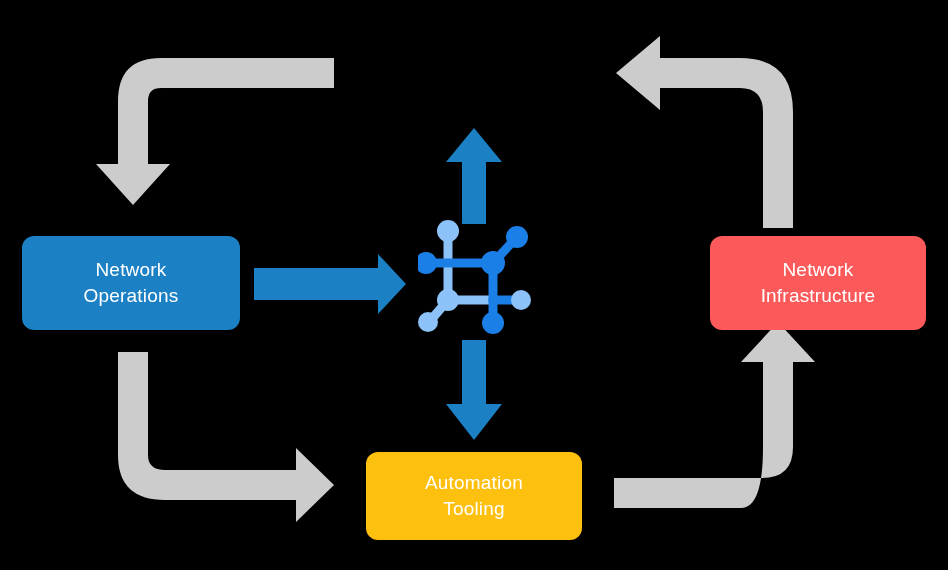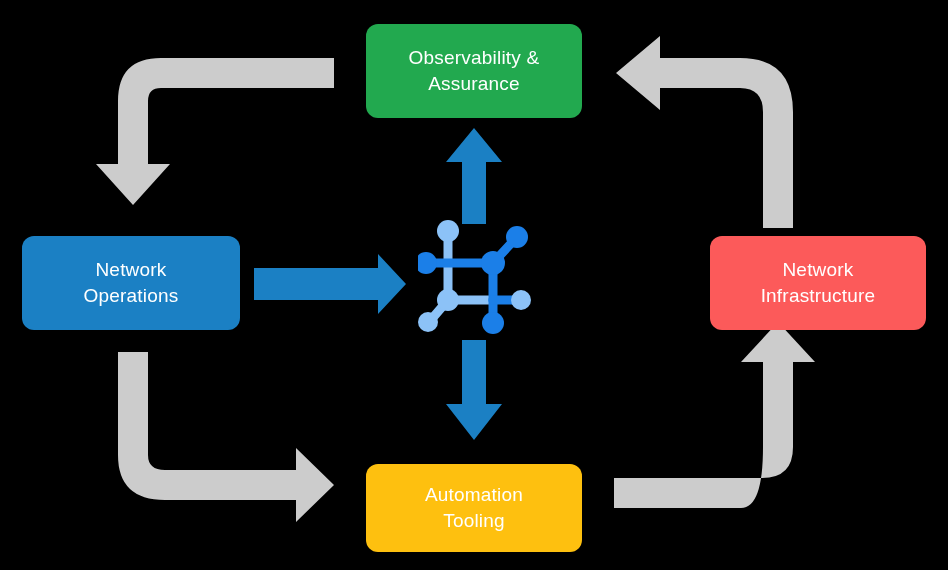--- a/index.html
+++ b/index.html
@@ -19,21 +19,21 @@
     font-family:"Liberation Sans",sans-serif;
     letter-spacing:.2px;
     box-sizing:border-box;
     padding:6px 10px;
   }
   .node-box .label{white-space:pre-line;display:block;}
 
   #box-observability{left:366px;top:24px;width:216px;height:94px;background:#22a94f;}
   #box-netops{left:22px;top:236px;width:218px;height:94px;background:#1b80c4;}
   #box-netinfra{left:710px;top:236px;width:216px;height:94px;background:#fc5a5a;}
-  #box-automation{left:366px;top:464px;width:216px;height:88px;background:#fec00f;}
+  #box-automation{left:366px;top:452px;width:216px;height:88px;background:#fec00f;}
 
   .svg-layer{position:absolute;left:0;top:0;width:948px;height:570px;}
 
   .icon-wrap{position:absolute;left:418px;top:218px;width:116px;height:118px;}
 </style>
 </head>
 <body>
 
 <div id="stage">
 
@@ -149,24 +149,20 @@
 
       <g fill="#1b7fe8">
         <circle cx="8" cy="45" r="11"></circle>
         <circle cx="75" cy="45" r="12"></circle>
         <circle cx="99" cy="19" r="11"></circle>
         <circle cx="75" cy="105" r="11"></circle>
       </g>
     </svg>
   </div>
 
-  <div class="node-box" id="box-observability">
-    <span class="label">Observability &amp;
-Assurance</span>
-  </div>
 
   <div class="node-box" id="box-netops">
     <span class="label">Network
 Operations</span>
   </div>
 
   <div class="node-box" id="box-netinfra">
     <span class="label">Network
 Infrastructure</span>
   </div>

